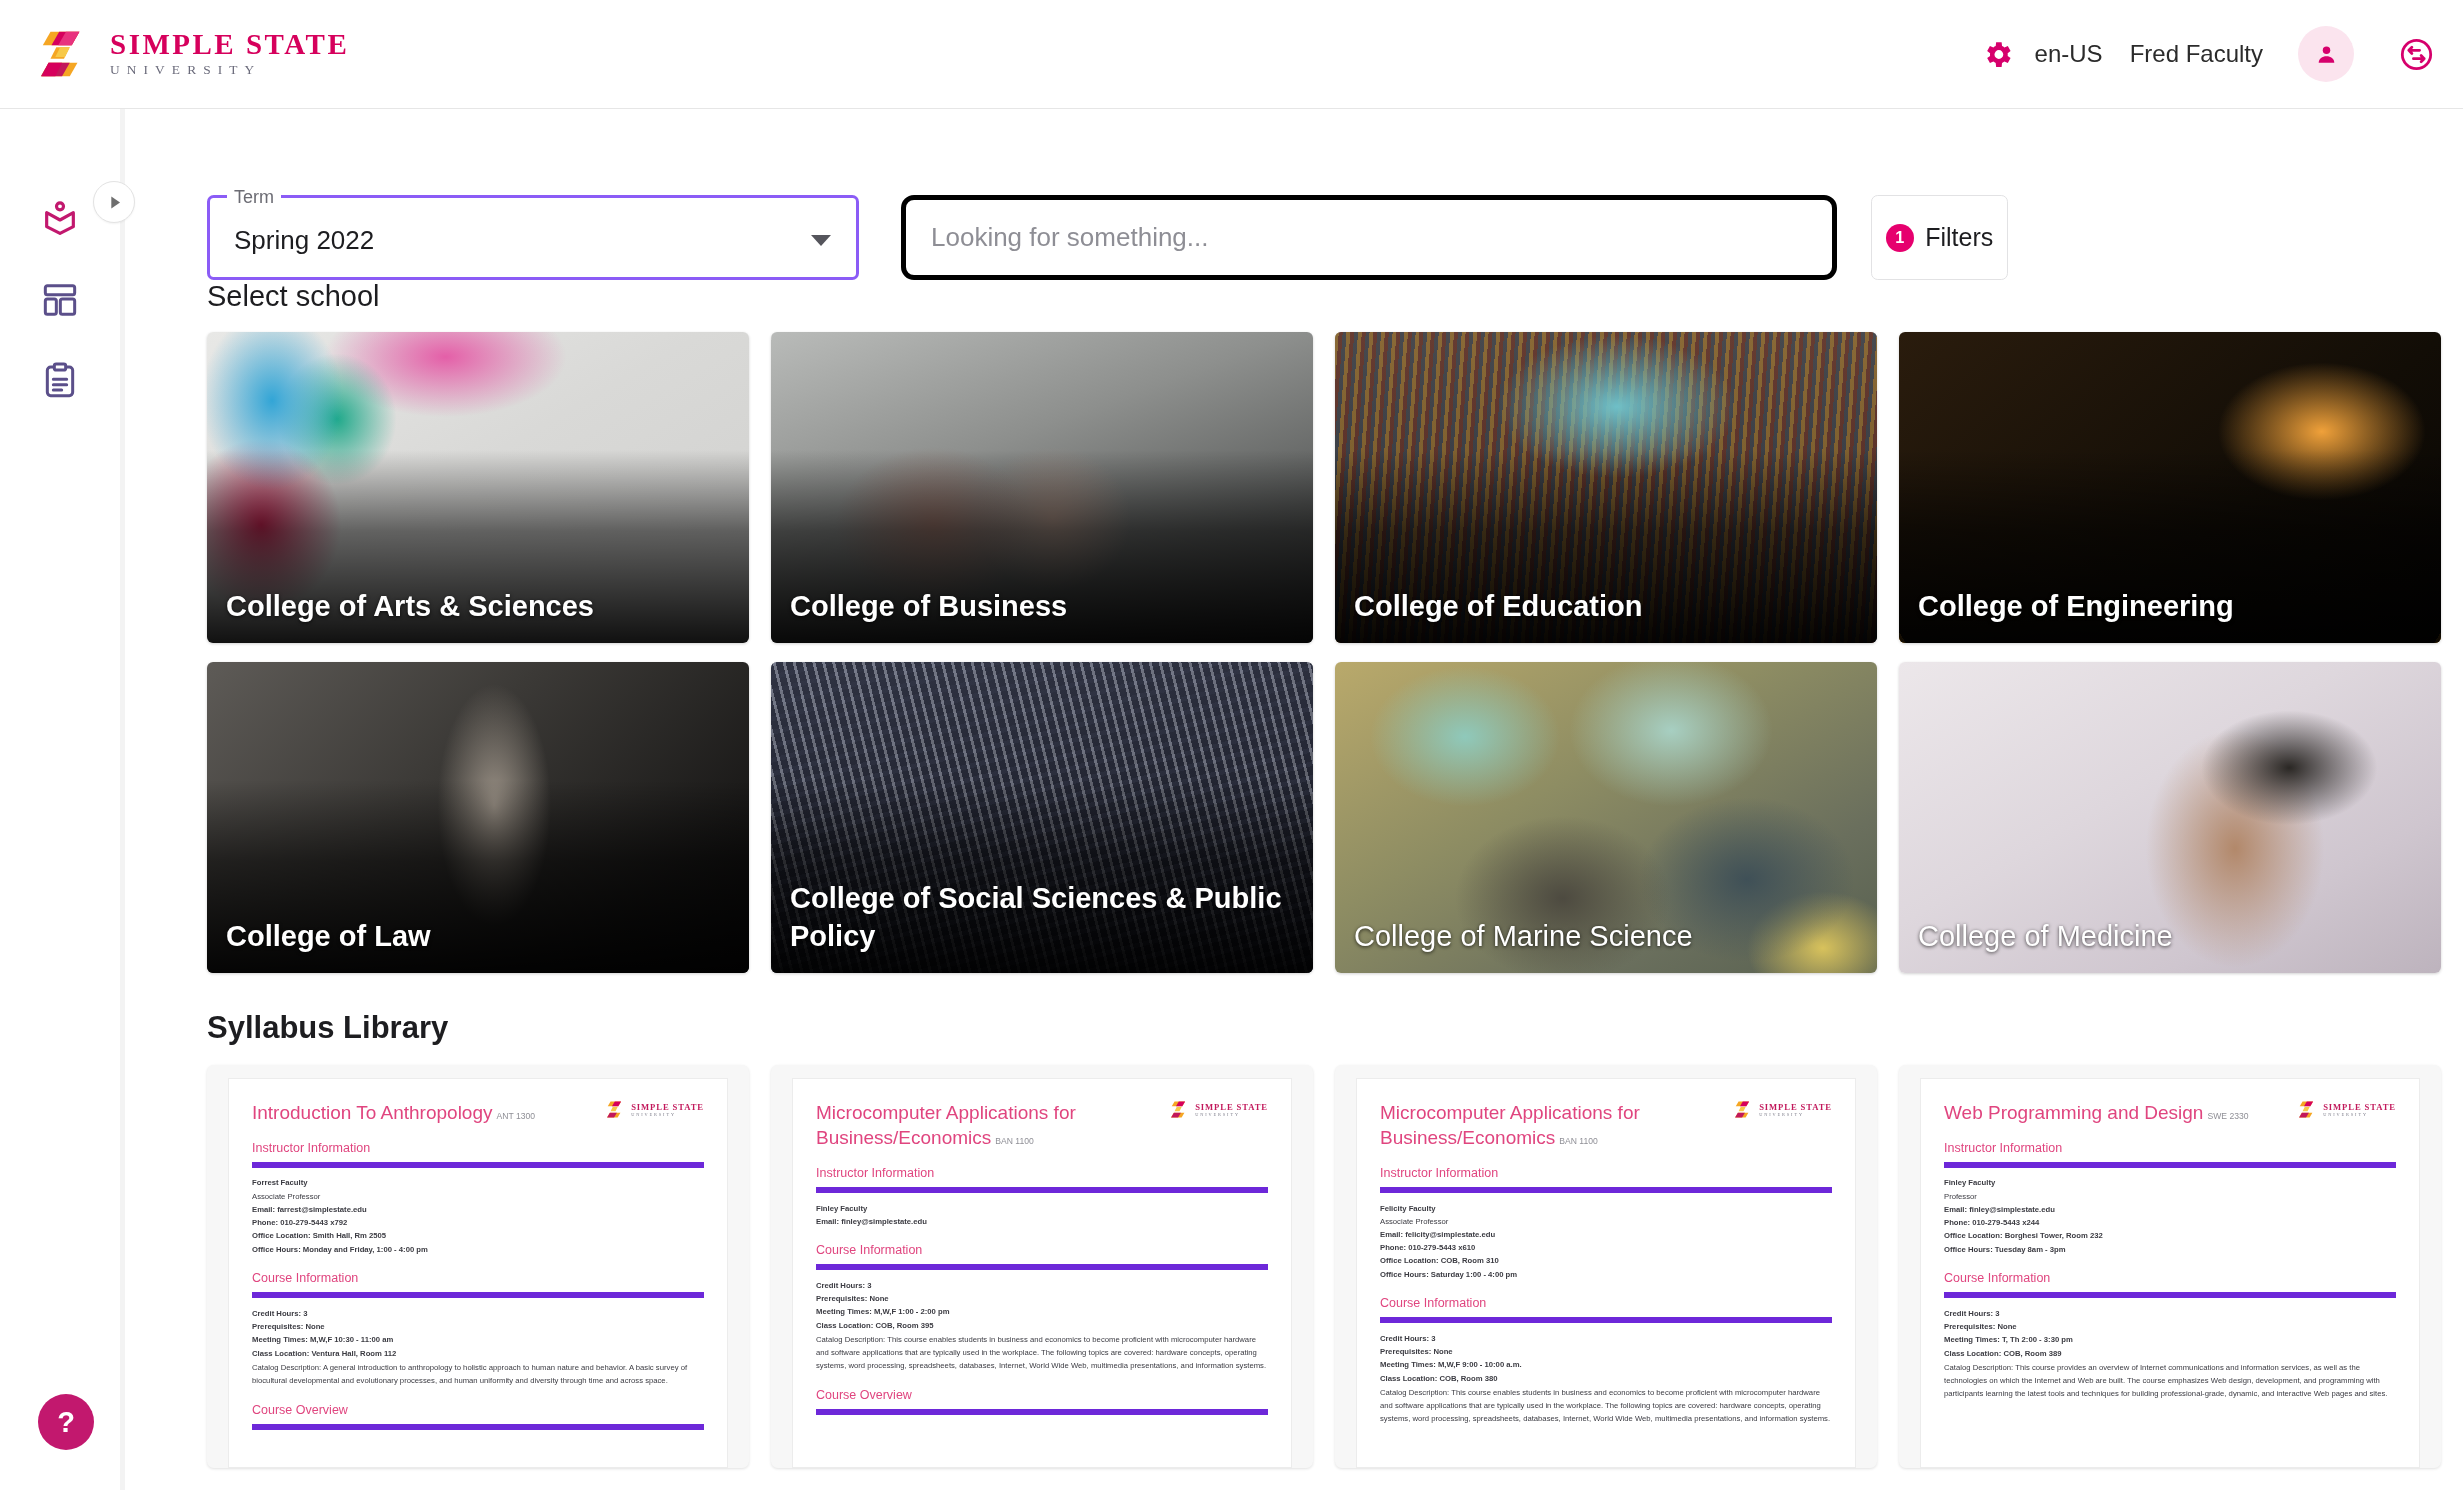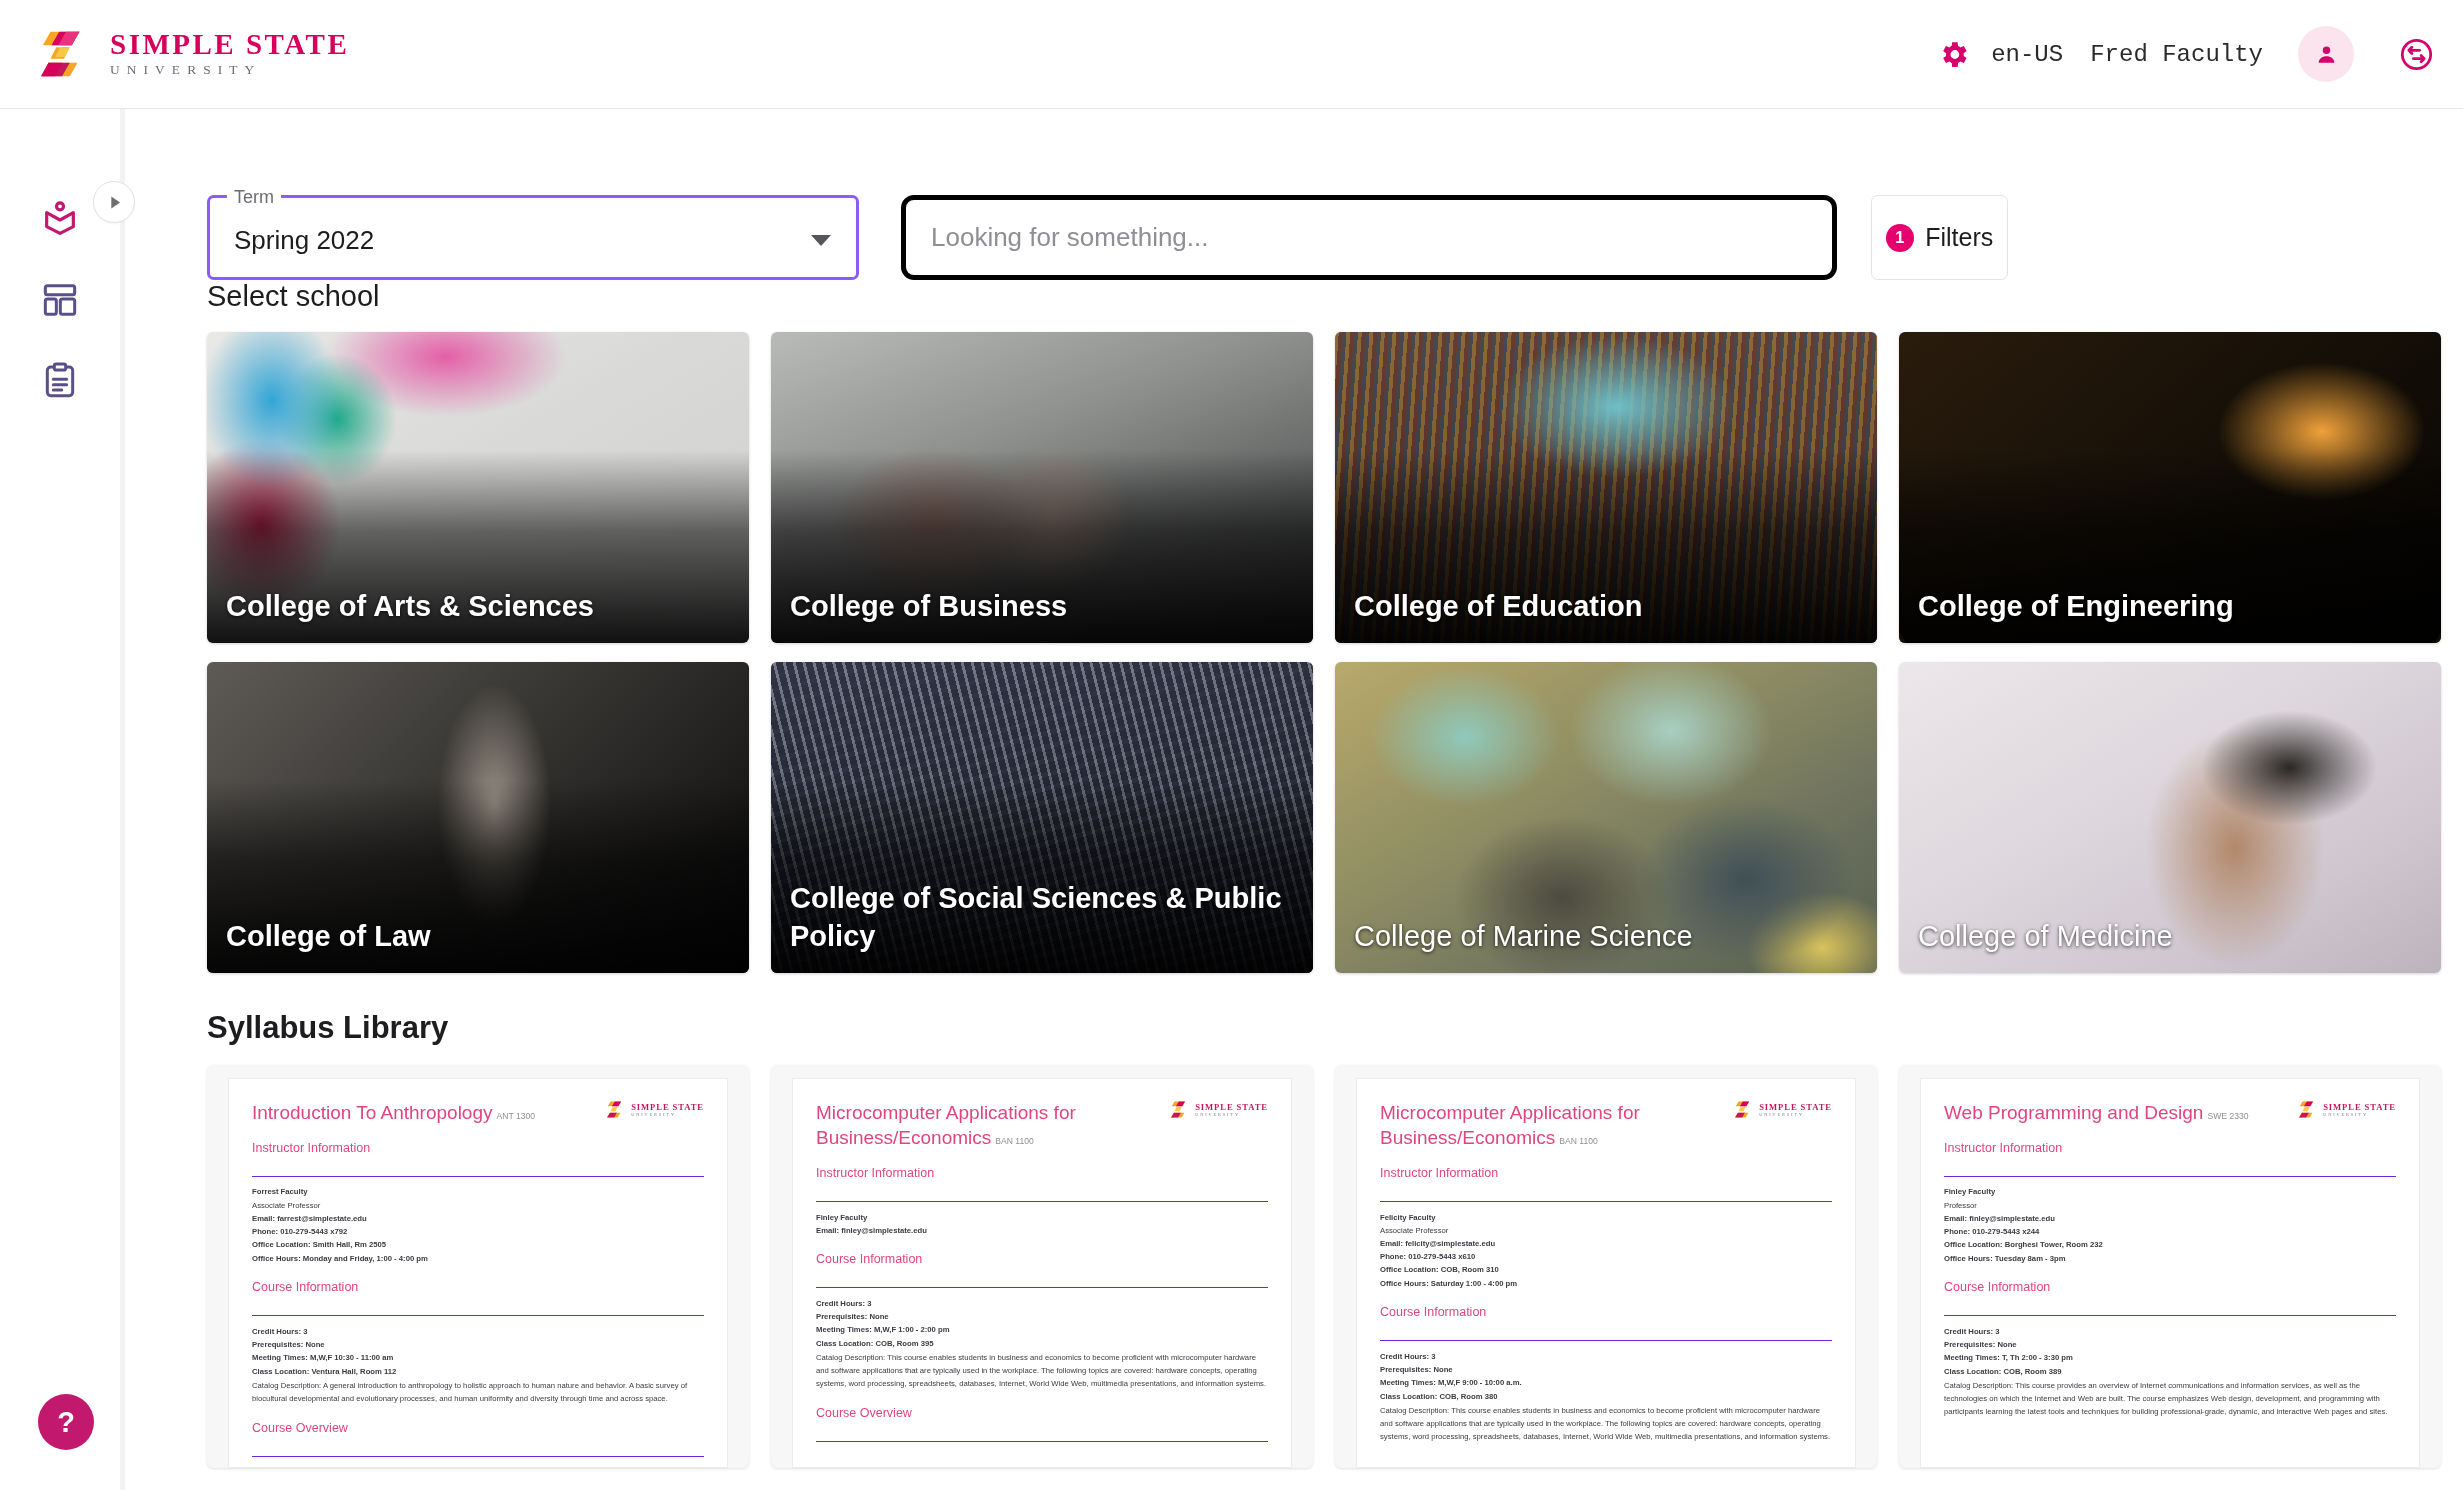--- a/index.html
+++ b/index.html
@@ -28,21 +28,21 @@
     color: #d6005c; line-height: 1.02;
   }
   .brand-sub {
     font-family: "Liberation Serif", serif;
     font-size: 13.4px; letter-spacing: 7.1px;
     color: #6b6b7b; margin-top: 2.9px;
   }
 
   .header-right {
     margin-left: auto; display: flex; align-items: center;
-    gap: 0; padding-right: 23px; font-family: Liberation Mono, monospace;
+    gap: 0; padding-right: 23px;
   }
   .gear-btn {
     width: 44px; height: 44px; display: flex;
     align-items: center; justify-content: center;
     cursor: pointer;
   }
   .hdr-lang {
     font-size: 24px; color: #2b2b2b; margin-left: 15.4px; margin-right: 27px;
     cursor: pointer;
   }
@@ -281,21 +281,21 @@
   .syl-logo-main {
     font-family: "Liberation Serif", serif;
     font-size: 8.6px; font-weight: bold; letter-spacing: 0.9px; color: #c2185b;
   }
   .syl-logo-sub {
     font-family: "Liberation Serif", serif;
     font-size: 4.3px; letter-spacing: 1.9px; color: #7b7b88; margin-top: 1px;
   }
   .syl-sec {
     color: #e0457f; font-size: 12.5px; margin-top: 15.4px;
-    padding-bottom: 21px; border-bottom: 1px solid #6d28d9;
+    padding-bottom: 7px; border-bottom: 6px solid #6d28d9;
   }
   .syl-line {
     font-size: 7.7px; color: #3b3b42; line-height: 1.72;
     white-space: nowrap; overflow: hidden; text-overflow: ellipsis;
   }
   .syl-line.b { font-weight: bold; }
   .syl-lines { margin-top: 8.6px; }
   .syl-para {
     font-size: 7.7px; color: #3b3b42; line-height: 1.68;
     margin-top: 1.9px;

